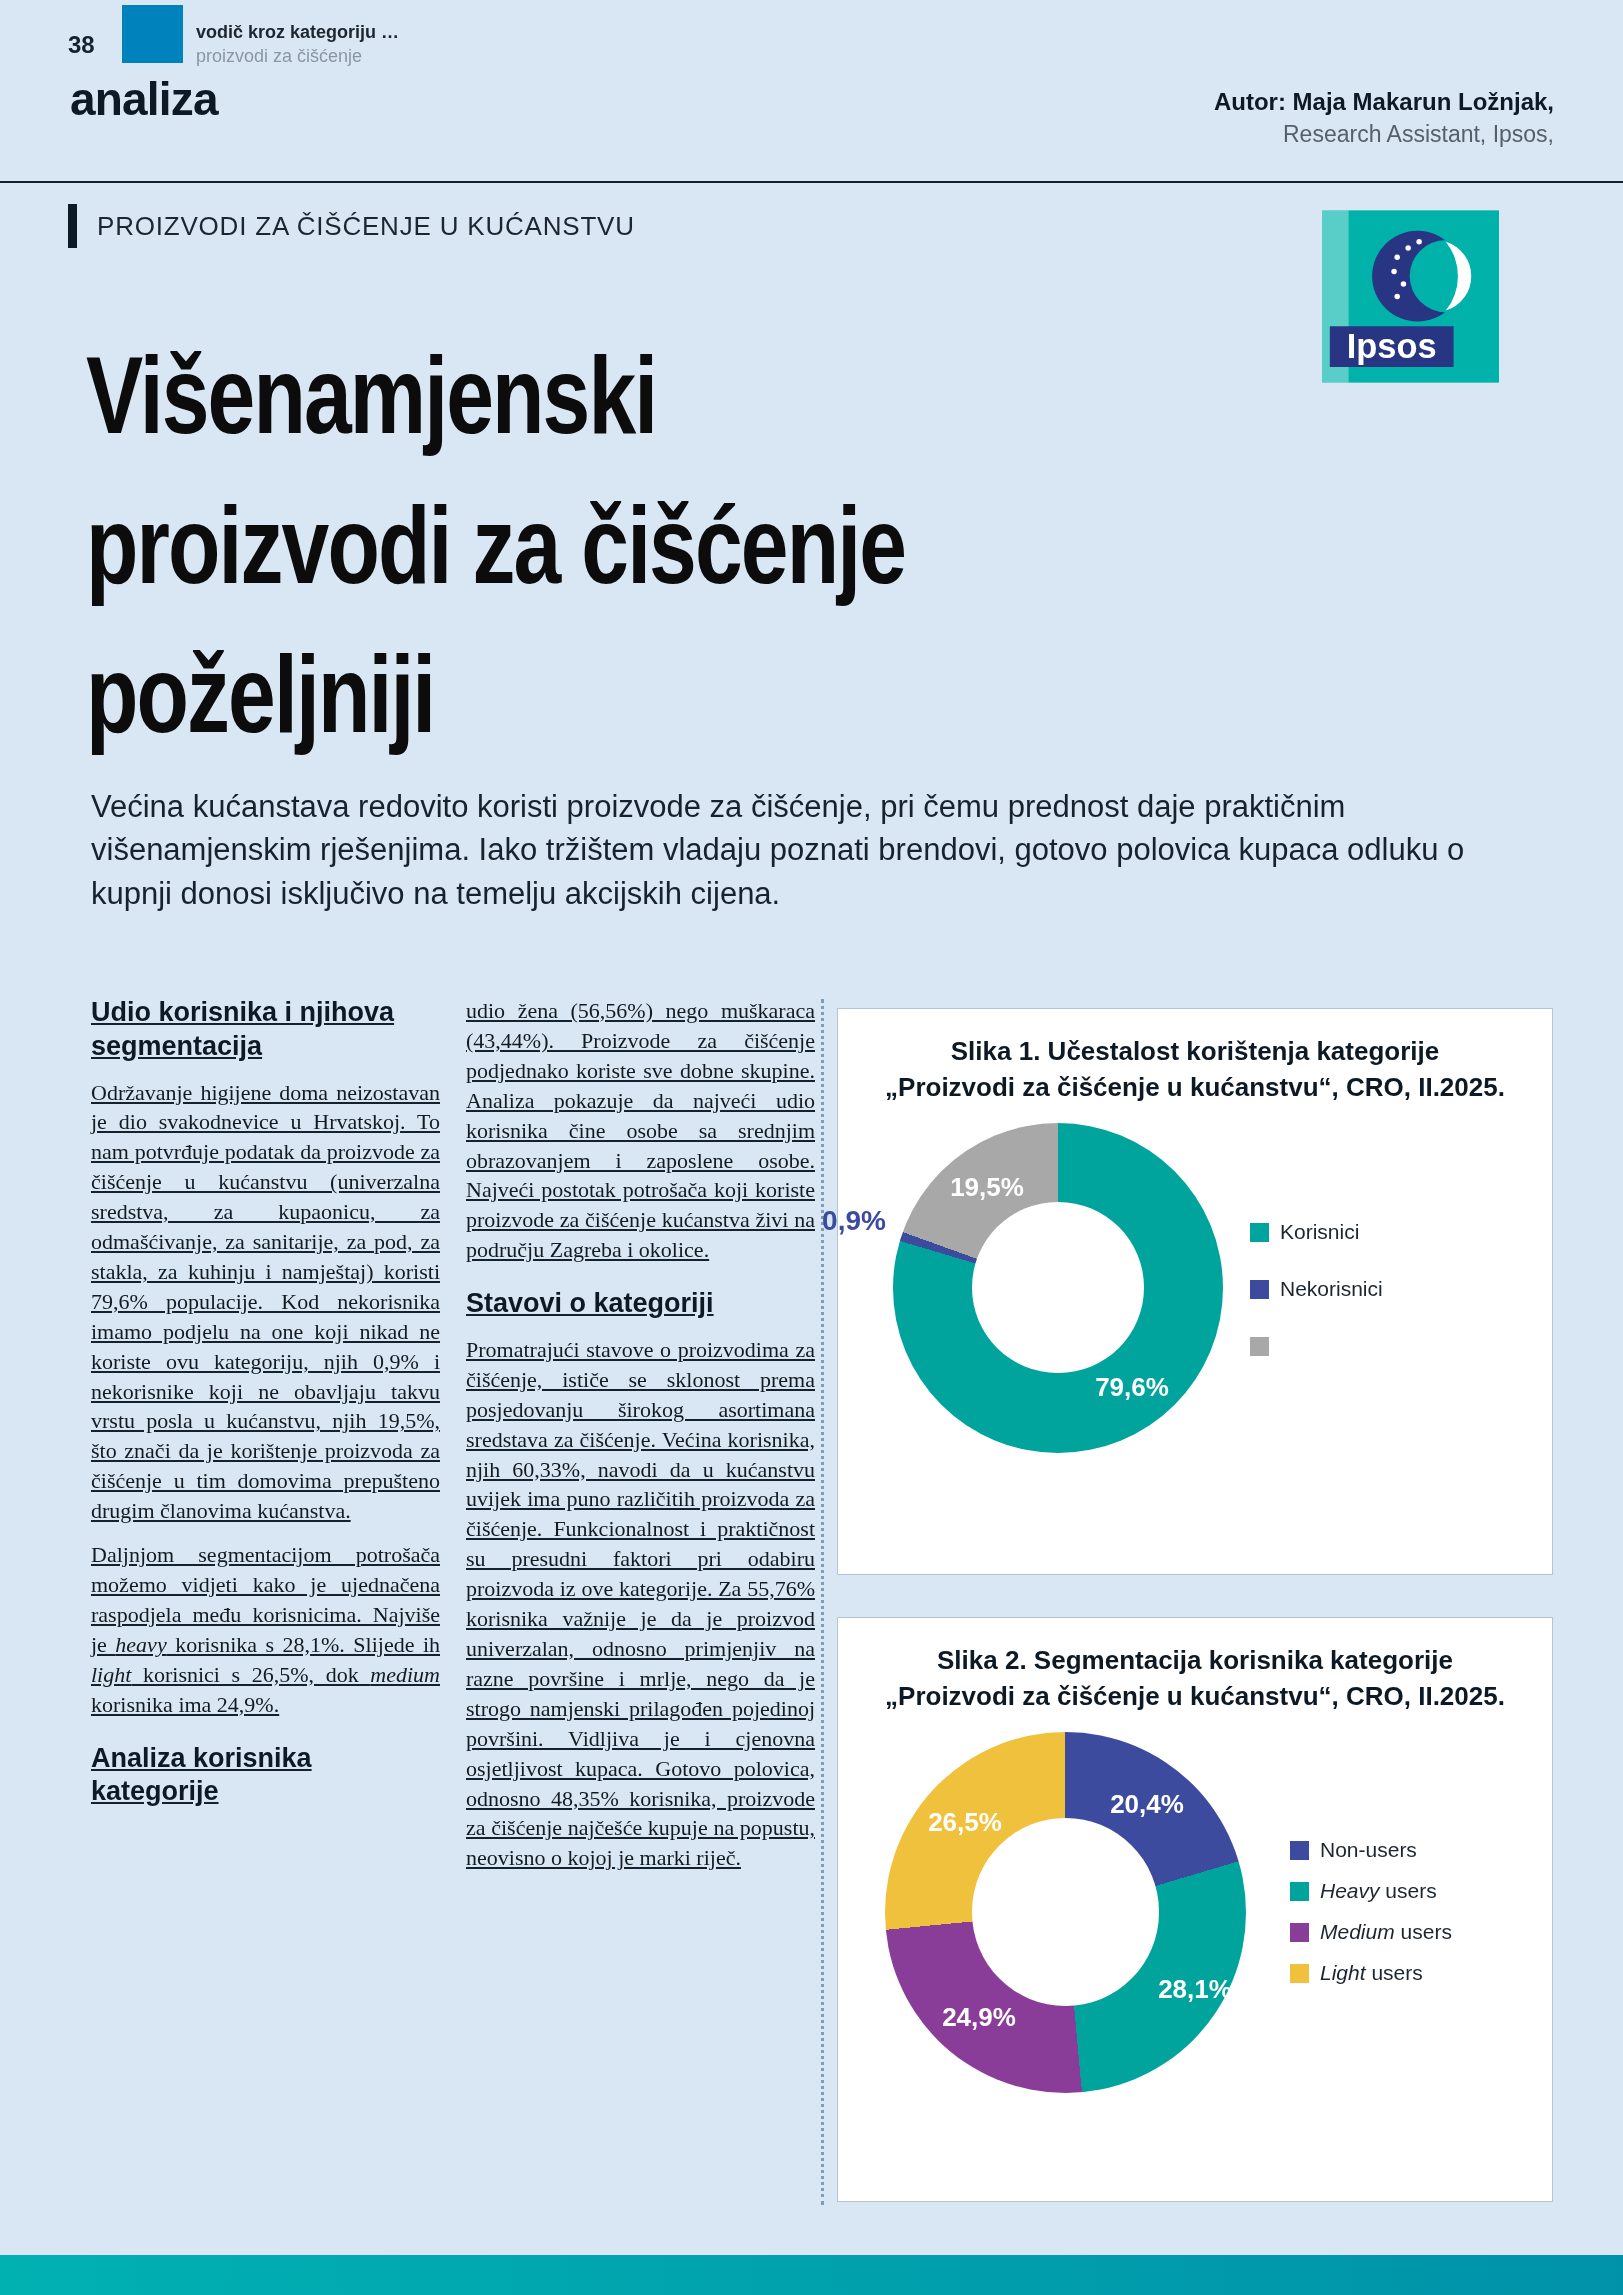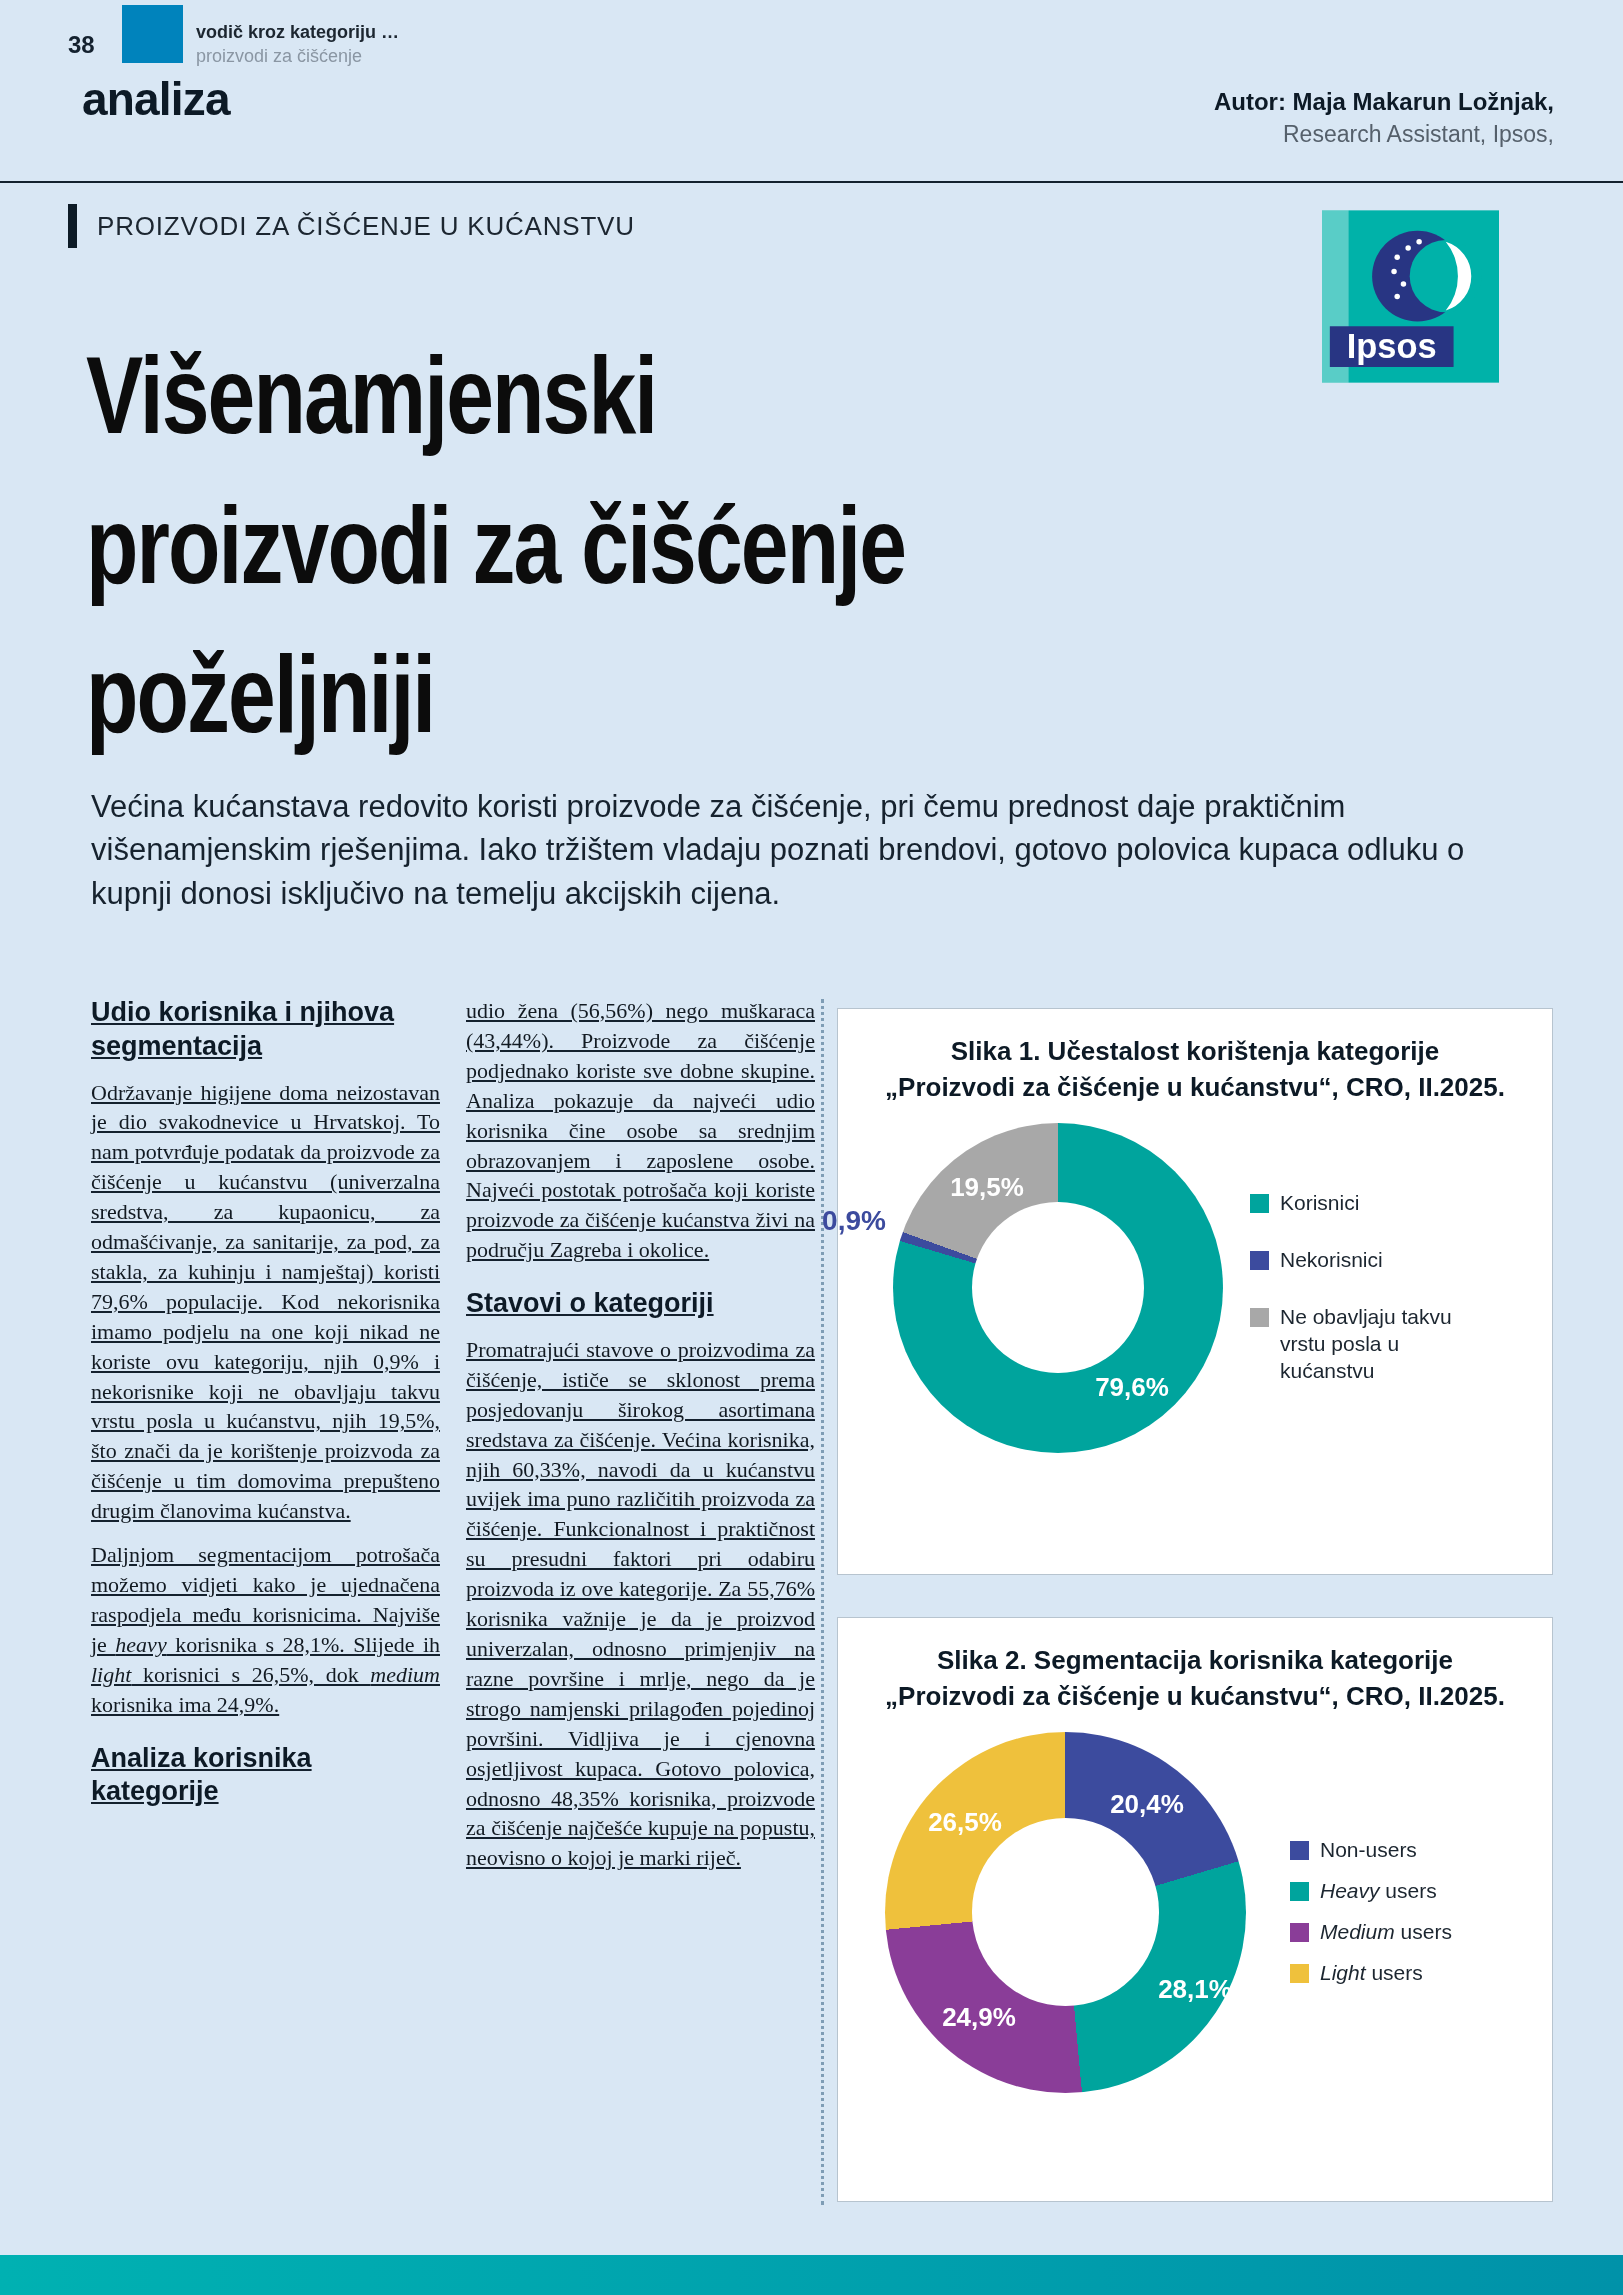--- a/index.html
+++ b/index.html
@@ -9,21 +9,21 @@
     background:#d9e7f4;
     font-family:"Liberation Sans", sans-serif;
     color:#14212e;
   }
   
   .pagenum{ position:absolute; left:68px; top:31px; font-size:24px; font-weight:bold; color:#14212e;}
   .kicker-square{ position:absolute; left:122px; top:4.7px; width:61px; height:58px; background:#0083bc; }
   .kicker{ position:absolute; left:196px; top:22px; line-height:1.2; }
   .kicker .k1{ font-size:18px; font-weight:bold; color:#1c2630; }
   .kicker .k2{ font-size:18px; color:#8a96a3; margin-top:2.4px; }
-  .section-title{ position:absolute; left:82px; top:72px; font-size:46px; font-weight:bold; letter-spacing:-0.8px; color:#0d1a26; }
+  .section-title{ position:absolute; left:70px; top:72px; font-size:46px; font-weight:bold; letter-spacing:-0.8px; color:#0d1a26; }
   .author{ position:absolute; right:69px; top:88px; text-align:right; }
   .author .a1{ font-size:24px; font-weight:bold; color:#0d1a26; }
   .author .a2{ font-size:23px; color:#55606b; margin-top:4.7px; }
   .toprule{ position:absolute; left:0; top:181px; width:1623px; height:2.4px; background:#14212e; }
 
   
   .cat{ position:absolute; left:68px; top:204px; display:flex; align-items:center; }
   .catbar{ width:8.6px; height:44px; background:#0d1b26; margin-right:20.4px; }
   .cat .catlabel{ font-size:26px; letter-spacing:0.8px; color:#1c2630; }
 
@@ -159,21 +159,20 @@
           <div class="legend-item">
             <span class="swatch" style="background: rgb(0, 164, 157);"></span>
             <span class="legend-text"><span>Korisnici</span></span>
           </div>
           <div class="legend-item">
             <span class="swatch" style="background: rgb(60, 75, 158);"></span>
             <span class="legend-text"><span>Nekorisnici</span></span>
           </div>
           <div class="legend-item">
             <span class="swatch" style="background: rgb(168, 168, 168);"></span>
-            <span class="legend-text"><span>Ne obavljaju takvu vrstu posla u kućanstvu</span></span>
           </div>
         </div>
     </div>
   </div>
 
   <div class="chartbox c2">
     <div class="ctitle">
       <div class="ct1">Slika 2. Segmentacija korisnika kategorije</div>
       <div class="ct2">„Proizvodi za čišćenje u kućanstvu“, CRO, II.2025.</div>
     </div>

